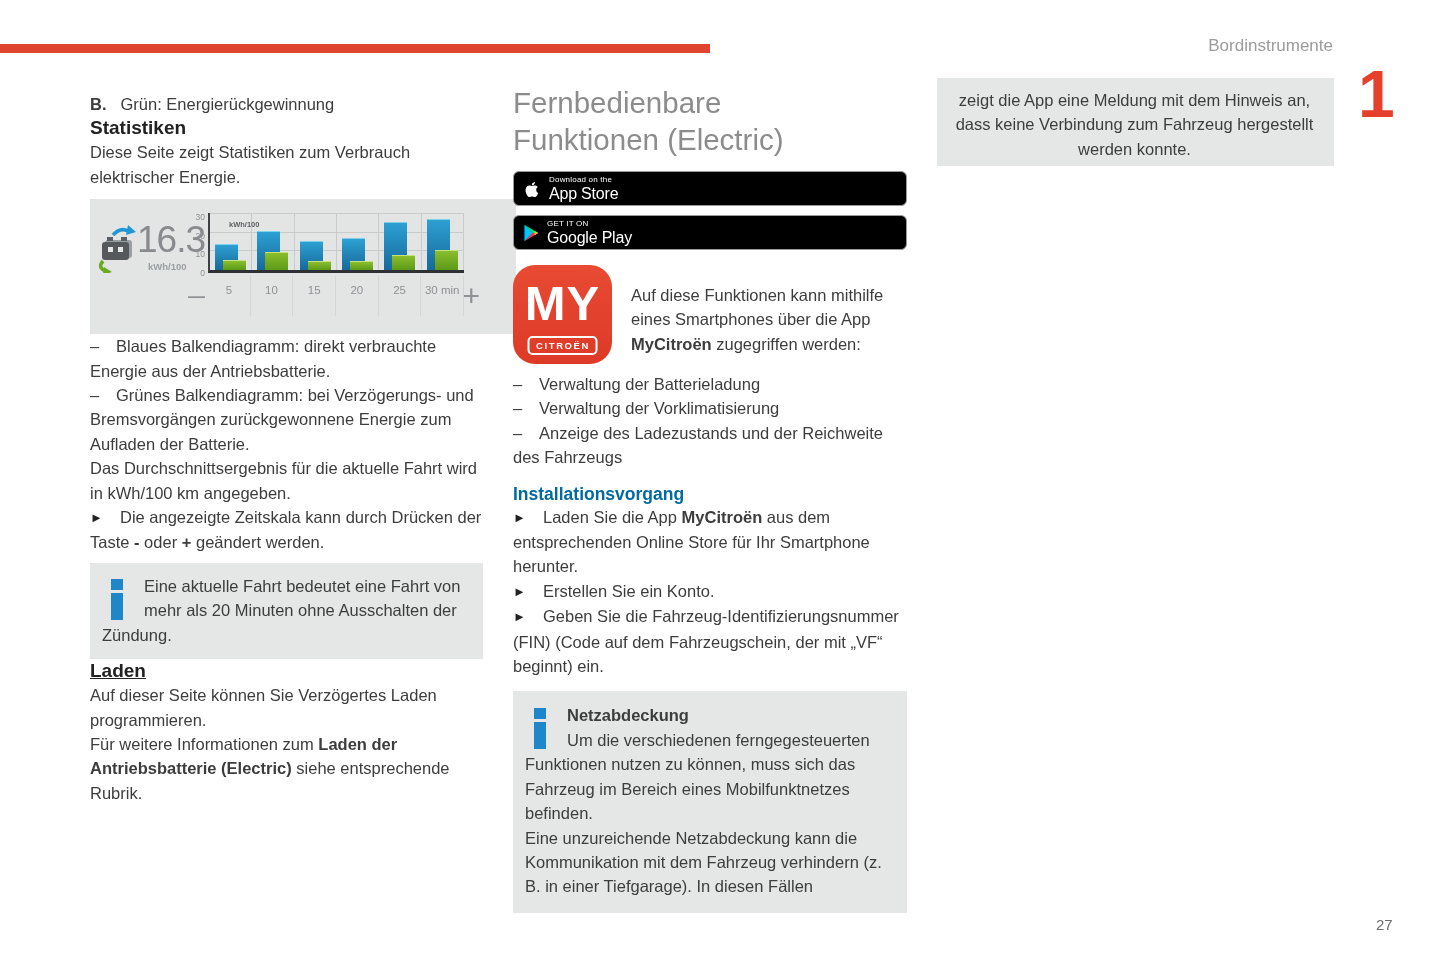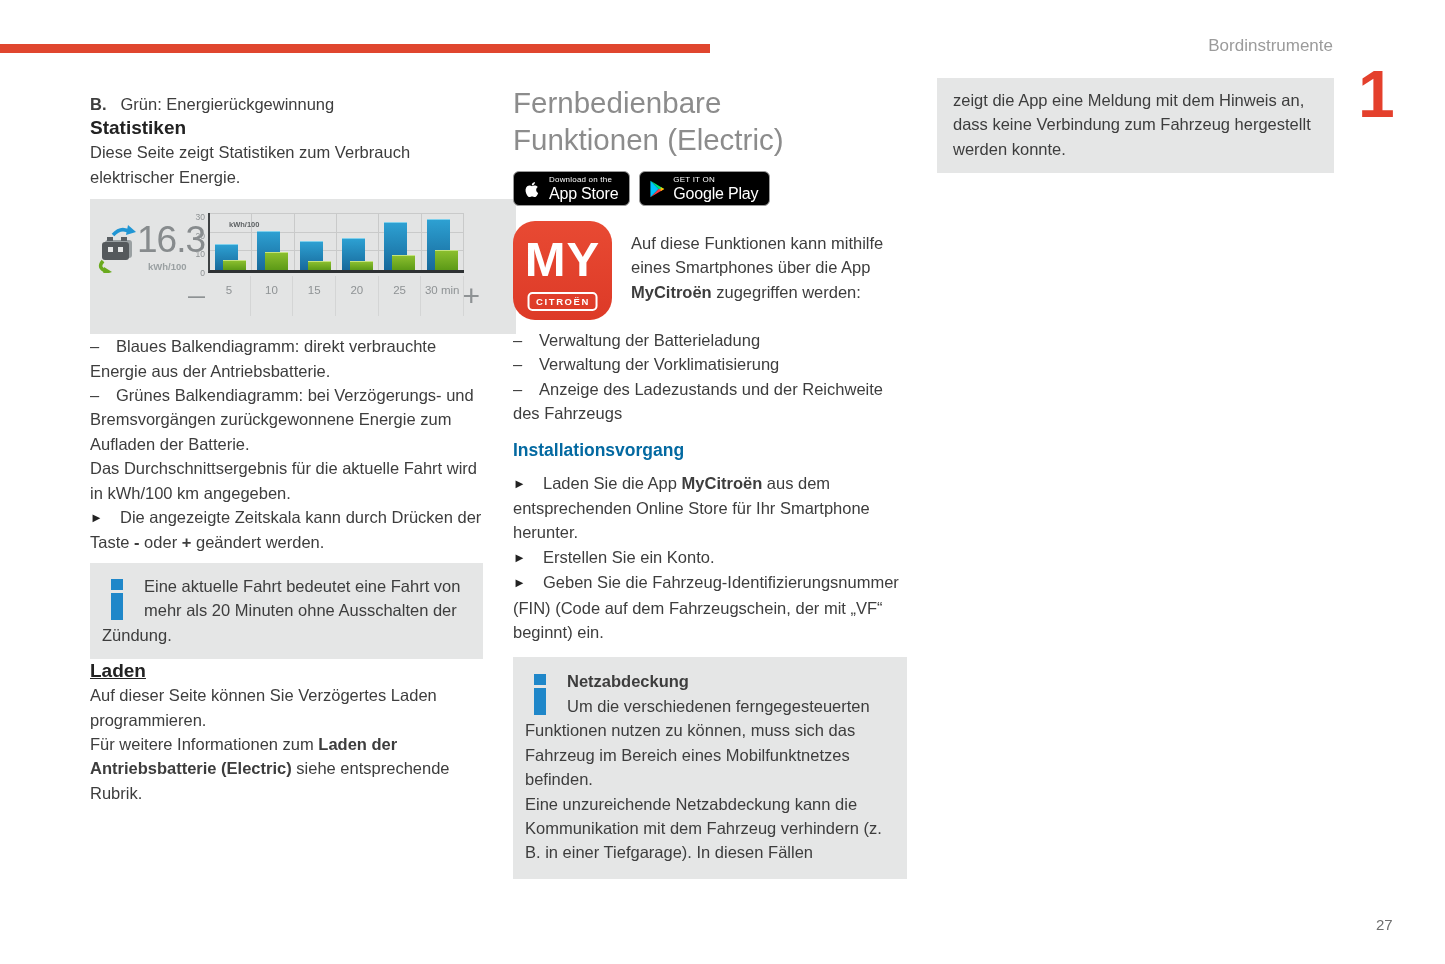--- a/index.html
+++ b/index.html
@@ -51,36 +51,36 @@
   .plot-ylabel { position:absolute; left:19px; top:7px; font-size:7.5px; font-weight:bold; color:#5d6163; z-index:3; }
   .yticks .ytick { position:absolute; left:-3px; width:14px; text-align:right; font-size:8.5px; color:#8e9294; }
   .xlabels { position:absolute; left:14px; top:69px; width:256px; display:flex; }
   .xlabels .xlab { flex:1; text-align:center; font-size:11.5px; color:#8e9294; border-right:1px solid #d4d5d5; padding:8px 0 20px; }
   .ctrl { position:absolute; color:#8e9294; }
   .ctrl.minus { left:-6px; top:80px; font-size:17px; font-weight:bold; }
   .ctrl.plus  { right:-6px; top:72px; font-size:30px; font-weight:400; }
 
   
   .big-title { font-size:29.5px; line-height:37px; font-weight:400; color:#8c8c8c; margin:0; width:340px; }
-  .badges { margin-top:13px; display:flex; gap:9px; }
+  .badges { margin-top:13px; display:flex; gap:9px;flex-direction:column; }
   .badge { display:flex; align-items:center; background:#000; border:1px solid #9a9a9a; border-radius:6px;
     height:35px; padding:0 11px 0 9px; color:#fff; cursor:pointer; }
   .badge .btxt { margin-left:7px; line-height:1; }
   .badge .small { font-size:8px; letter-spacing:.2px; display:block; margin-bottom:2px; }
   .badge .big { font-size:16px; letter-spacing:-.2px; display:block; font-weight:500; }
   .app-row { margin-top:15px; display:flex; }
   .my-icon { width:99px; height:99px; border-radius:22px; flex:0 0 99px;
     background:linear-gradient(180deg,#e84a33 0%,#dd3a27 100%); position:relative; text-align:center; }
   .my-icon .my { font-size:49px; font-weight:800; color:#fff; letter-spacing:1px; line-height:1; margin-top:14px; }
   .my-icon .pill { position:absolute; left:50%; transform:translateX(-50%); bottom:9px;
     border:2px solid #fff; border-radius:5px; padding:2px 6px 2px 7px; font-size:9.5px; font-weight:bold;
     letter-spacing:1.6px; color:#fff; white-space:nowrap; }
-  .app-row p { margin-left:19px; margin-top:10px; }
-
-  .mt6 { margin-top:6px; } .mt8 { margin-top:8px; } .mt10 { margin-top:10px; } .mt28 { margin-top:28px;text-decoration:underline; } .mt32 { margin-top:32px; }
+  .app-row p { margin-left:19px; margin-top:18px; }
+
+  .mt6 { margin-top:6px; } .mt8 { margin-top:8px; } .mt10 { } .mt28 { margin-top:28px;text-decoration:underline; } .mt32 { margin-top:32px; }
   h4.install { font-size:17.5px; color:#0369a1; margin:14px 0 0 0; font-weight:bold; }
 
   .netz-box { margin-top:13px; padding:12px 14px 14px 12px; }
   .clearfix::after { content:""; display:block; clear:both; }
 </style>
 </head>
 <body>
 
 <div class="red-bar"></div>
 <div class="header-title">Bordinstrumente</div>
@@ -233,16 +233,16 @@
         <span class="dot" style="display:block"></span>
         <span class="stem" style="display:block"></span>
       </span>
     <p class="body bold">Netzabdeckung</p>
     <p class="body">Um die verschiedenen ferngegesteuerten Funktionen nutzen zu können, muss sich das Fahrzeug im Bereich eines Mobilfunktnetzes befinden.</p>
     <p class="body">Eine unzureichende Netzabdeckung kann die Kommunikation mit dem Fahrzeug verhindern (z. B. in einer Tiefgarage). In diesen Fällen</p>
   </div>
 </div>
 
 <div class="col col-right">
-  <div class="info-box" style="padding:10px 18px 12px 16px;">
+  <div class="info-box" style="padding:10px 18px 5px 16px;text-align:center;">
     <p class="body">zeigt die App eine Meldung mit dem Hinweis an, dass keine Verbindung zum Fahrzeug hergestellt werden konnte.</p>
   </div>
 </div>
 
 </body></html>

